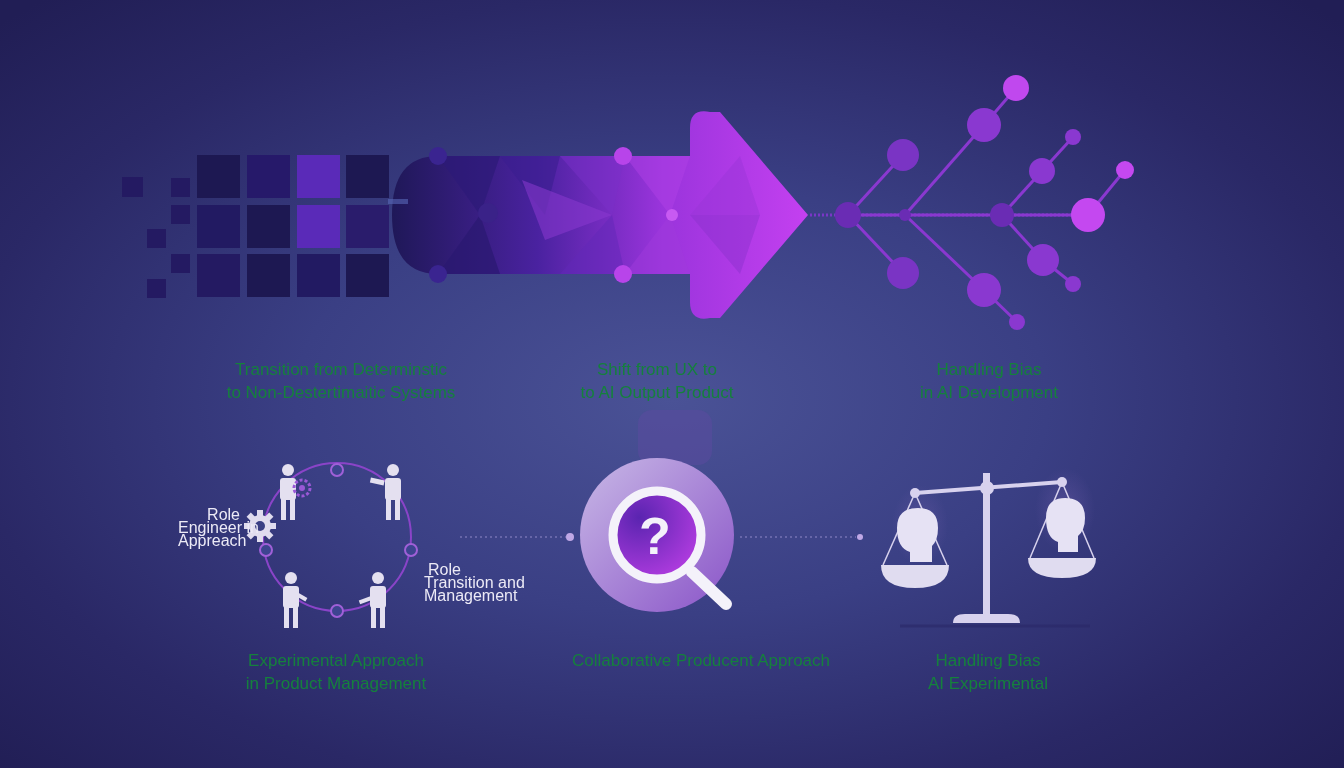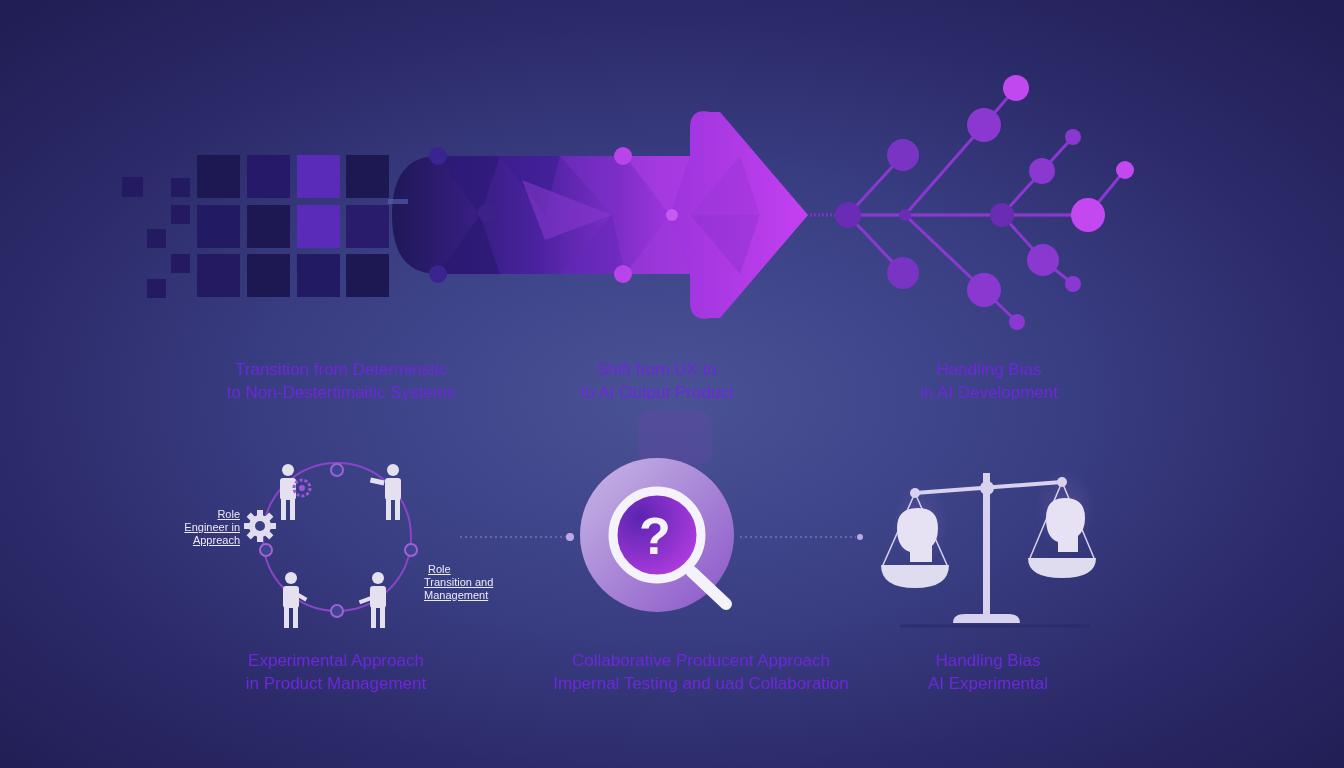--- a/index.html
+++ b/index.html
@@ -3,26 +3,26 @@
   <meta charset="utf-8">
   <style>
     html, body { margin: 0; padding: 0; }
     body {
       width: 1344px; height: 768px; overflow: hidden; position: relative;
       background: radial-gradient(ellipse 70% 70% at 50% 52%, #4a5296 0%, #3a3f84 40%, #2a2866 75%, #211e55 100%);
       font-family: "Liberation Sans", "DejaVu Sans", sans-serif;
     }
     .layer { position: absolute; left: 0; top: 0; width: 1344px; height: 768px; }
     .caption {
-      position: absolute; color: #6d28d9; font-size: 17px; line-height: 23px;
+      position: absolute; color: #15803d; font-size: 17px; line-height: 23px;
       text-align: center; white-space: nowrap; transform: translateX(-50%);
     }
     .caption span { display: block; }
     .small-label {
-      position: absolute; color: #eceaf6; font-size: 11px; line-height: 13px; white-space: nowrap; text-decoration: underline;
+      position: absolute; color: #eceaf6; font-size: 16px; line-height: 13px; white-space: nowrap;
     }
     .small-label span { display: block; }
   </style>
 </head>
 <body>
 
 <svg class="layer" width="1344" height="768" viewBox="0 0 1344 768" xmlns="http://www.w3.org/2000/svg">
   <defs>
     <linearGradient id="arrowGrad" x1="0" y1="0" x2="1" y2="0">
       <stop offset="0" stop-color="#1f1858"></stop>
@@ -252,18 +252,17 @@
   <span>Transition and</span>
   <span>Management</span>
 </div>
 
 <div class="caption" style="left:336px; top:649px;">
   <span>Experimental Approach</span>
   <span>in Product Management</span>
 </div>
 <div class="caption" style="left:701px; top:649px;">
   <span>Collaborative Producent Approach</span>
-  <span>Impernal Testing and uad Collaboration</span>
 </div>
 <div class="caption" style="left:988px; top:649px;">
   <span>Handling Bias</span>
   <span>AI Experimental</span>
 </div>
 
 </body></html>

